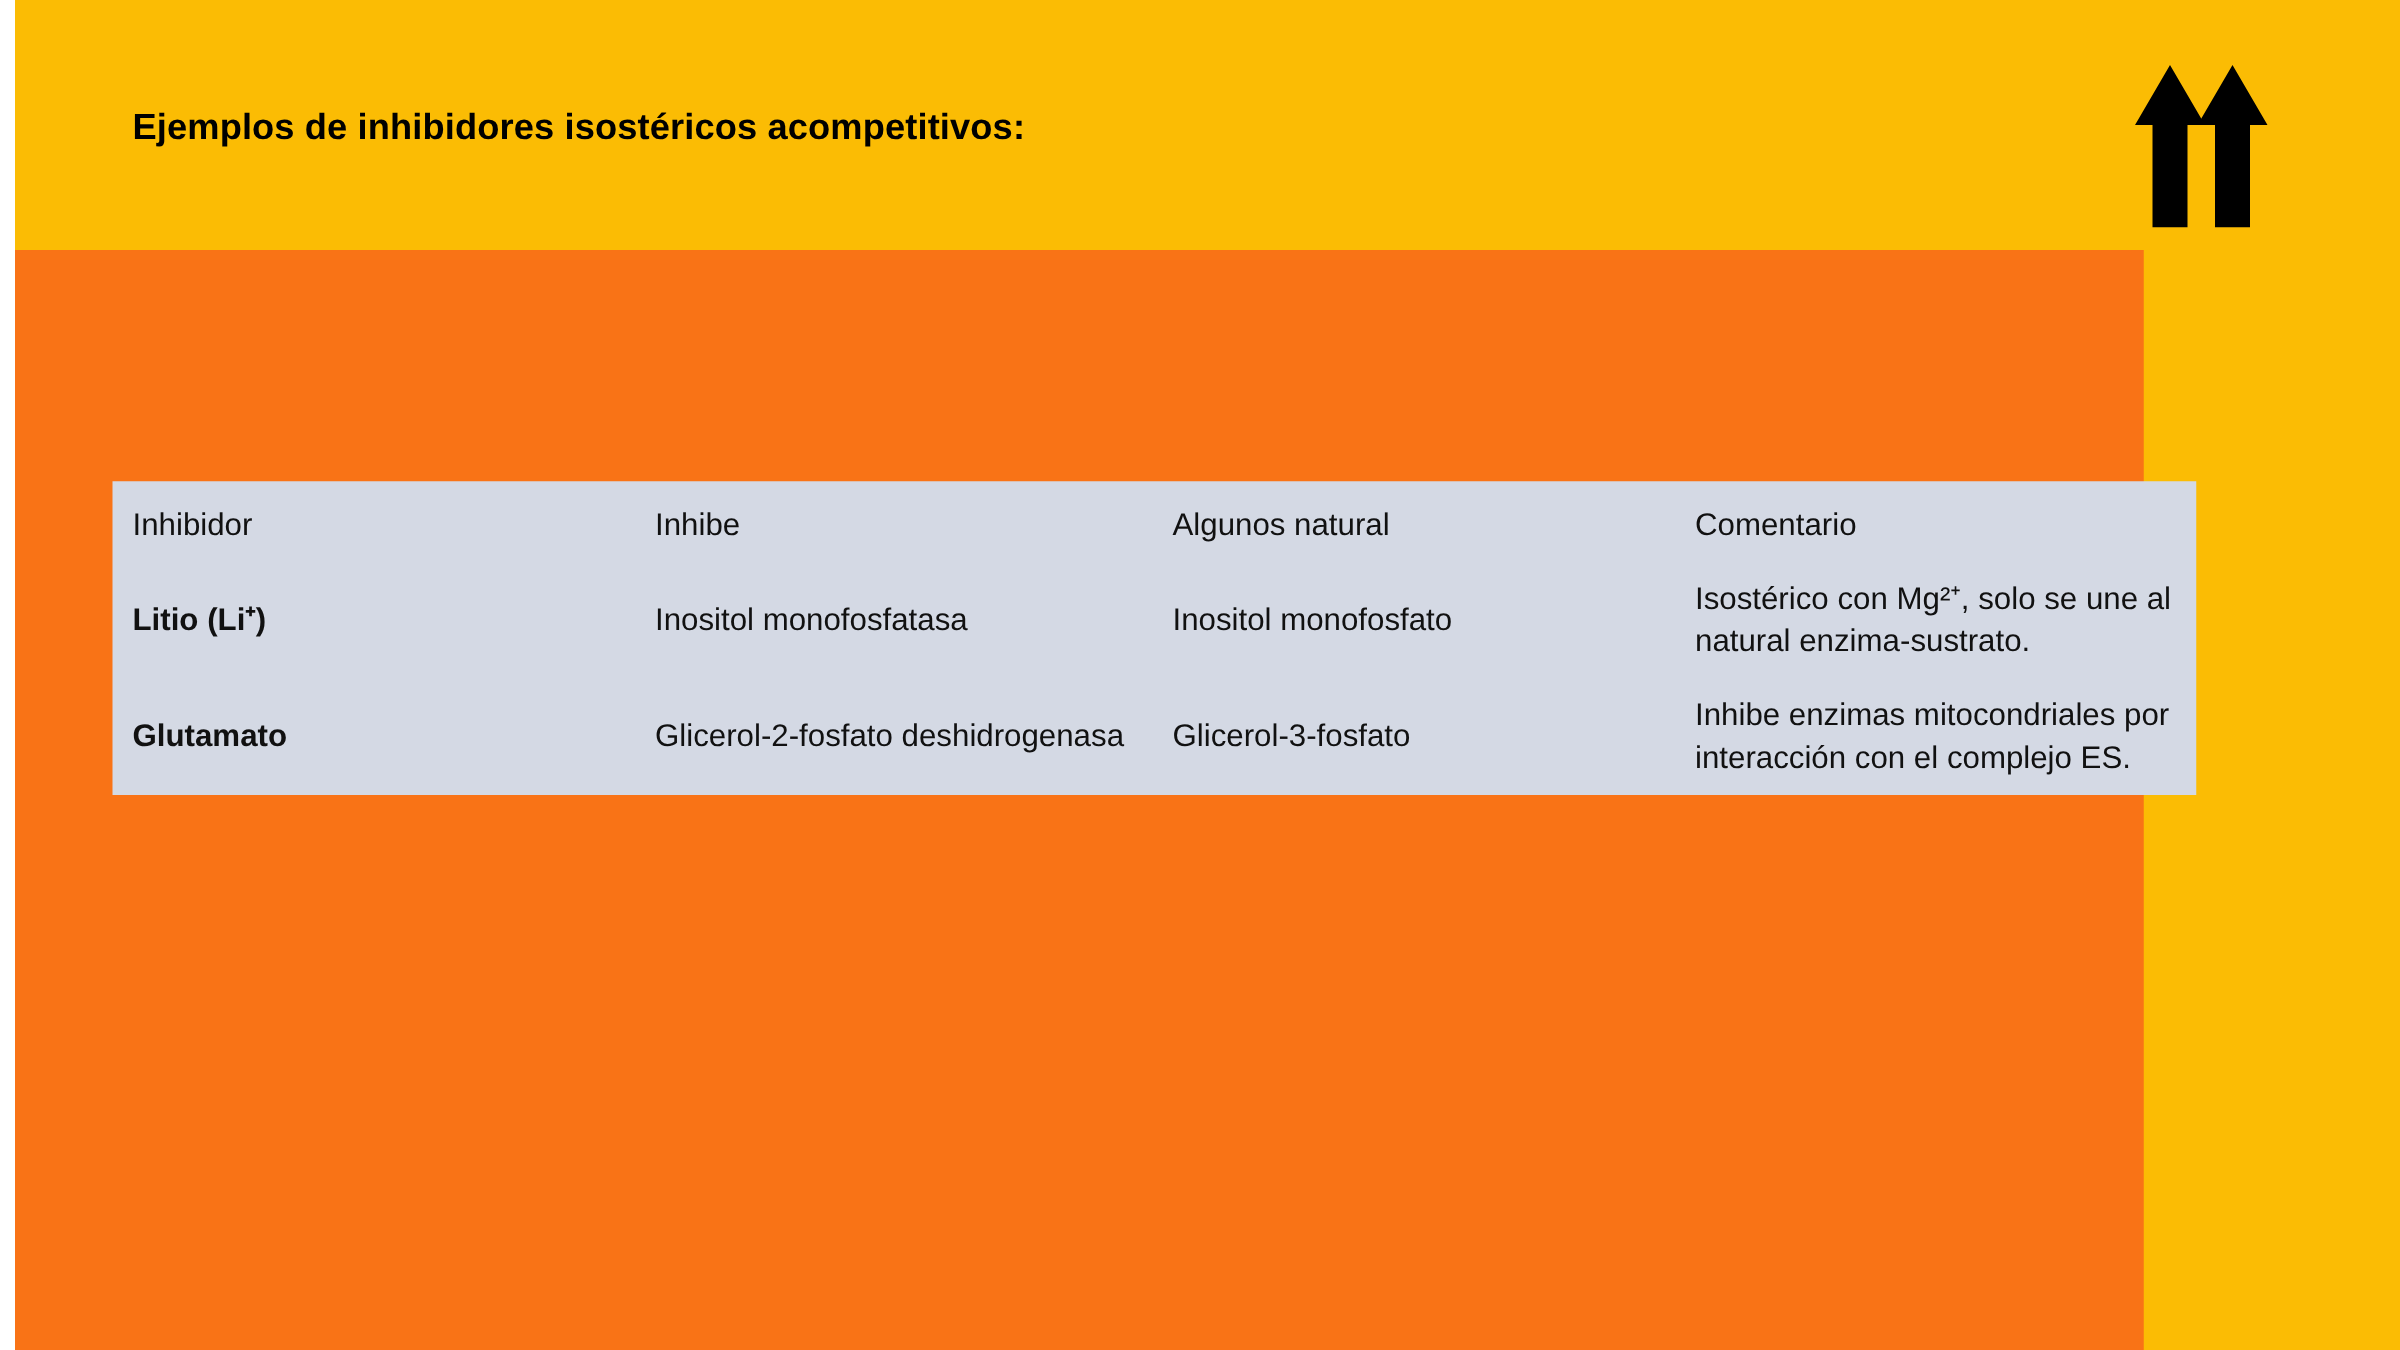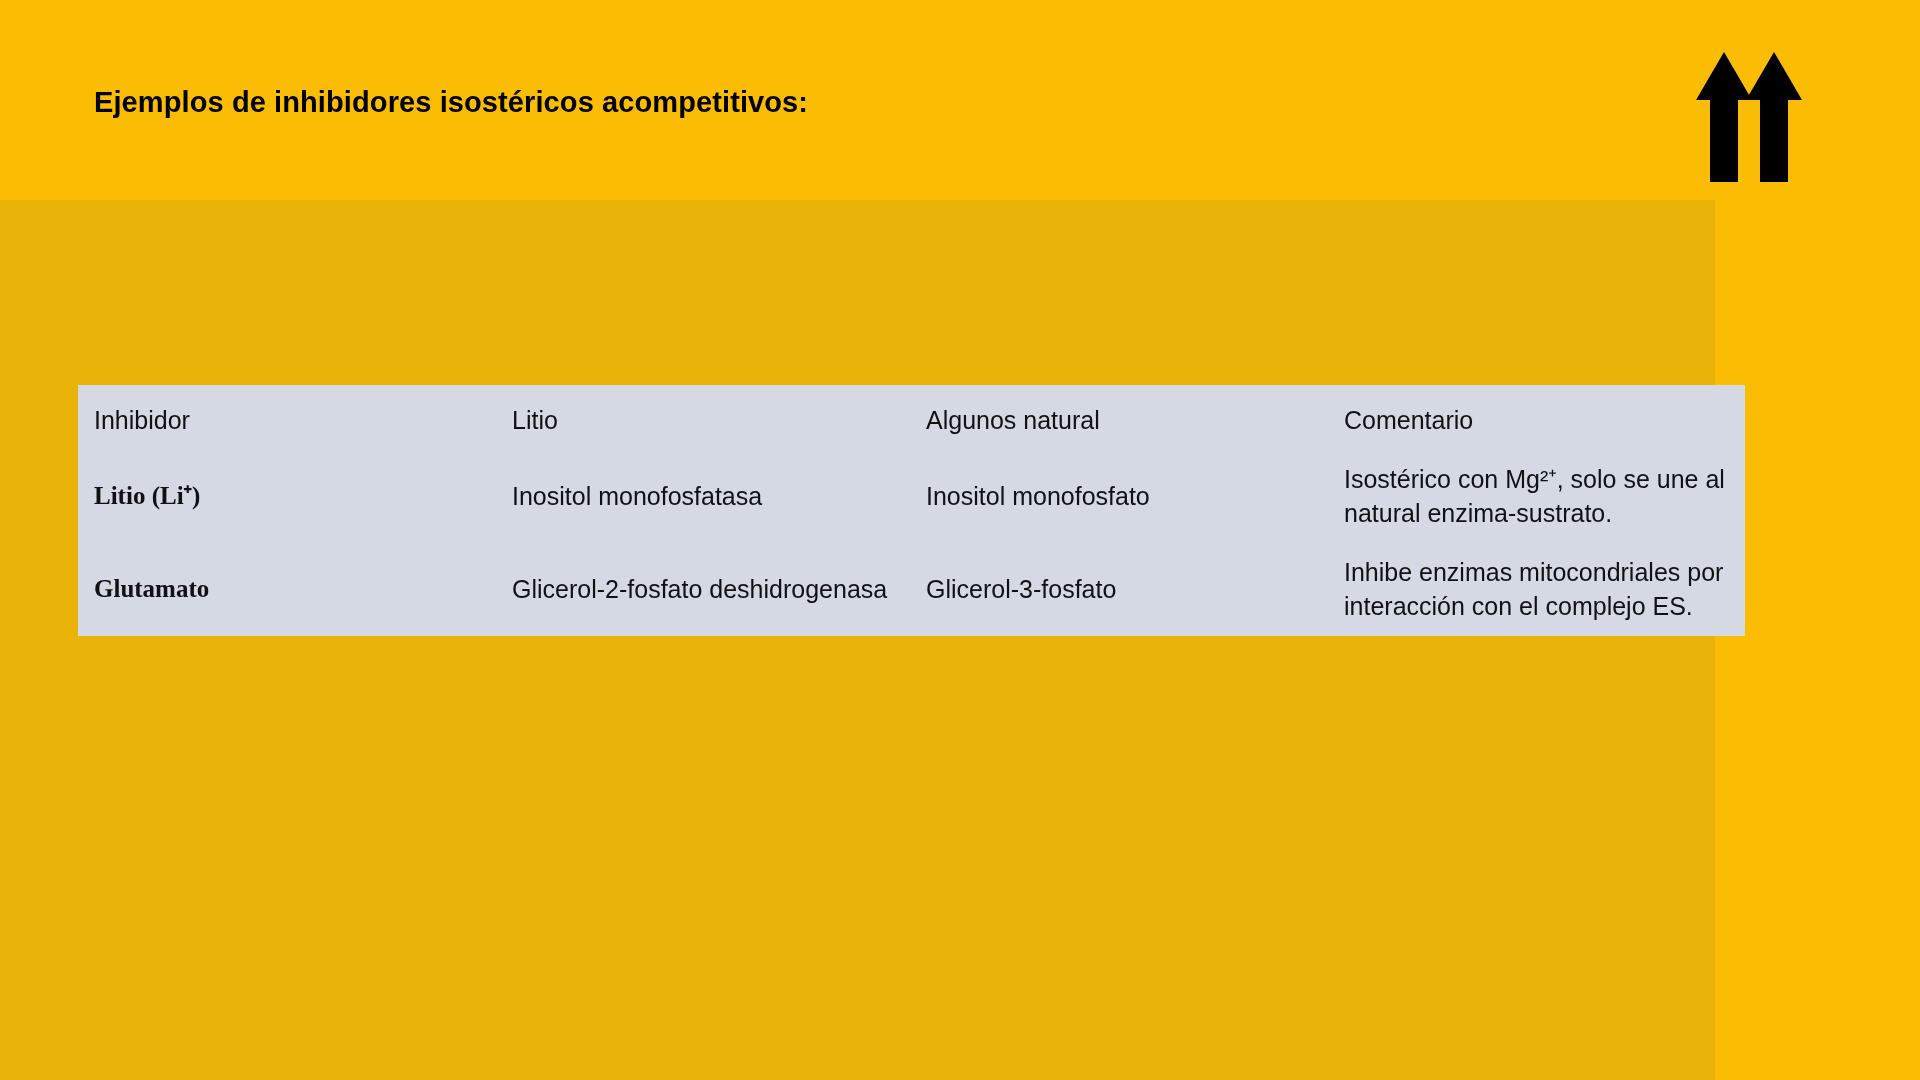--- a/index.html
+++ b/index.html
@@ -11,21 +11,22 @@
     height: 1080px;
     background: #ffffff;
     font-family: "Liberation Sans", sans-serif;
     overflow: hidden;
     position: relative;
   }
 
   .slide {
     position: absolute;
     inset: 0;
-    background: #eab308;
+    background: #f97316;
+    margin-left: 12px;
   }
 
   
   .header-band {
     position: absolute;
     left: 0;
     top: 0;
     width: 1715px;
     height: 200px;
     background: #FBBC04;
@@ -90,21 +91,20 @@
     border: none;
   }
   table.data thead th {
     font-weight: normal;
     padding-top: 18px;
     padding-bottom: 12px;
     padding-left: 16px;
   }
   table.data tbody td.col-inhibitor {
     font-weight: bold;
-    font-family: Liberation Serif, serif;
   }
   table.data tbody tr td {
     padding-top: 12px;
     padding-bottom: 12px;
   }
 </style>
 </head>
 <body>
 
 <div class="slide">
@@ -127,21 +127,21 @@
     <table class="data">
       <colgroup>
         <col class="c1">
           <col class="c2">
           <col class="c3">
           <col class="c4">
       </colgroup>
       <thead>
         <tr>
           <th>Inhibidor</th>
-          <th>Litio</th>
+          <th>Inhibe</th>
           <th>Algunos natural</th>
           <th>Comentario</th>
         </tr>
       </thead>
       <tbody>
         <tr>
           <td class="col-inhibitor">Litio (Li⁺)</td>
           <td>Inositol monofosfatasa</td>
           <td>Inositol monofosfato</td>
           <td>Isostérico con Mg²⁺, solo se une al natural enzima-sustrato.</td>

